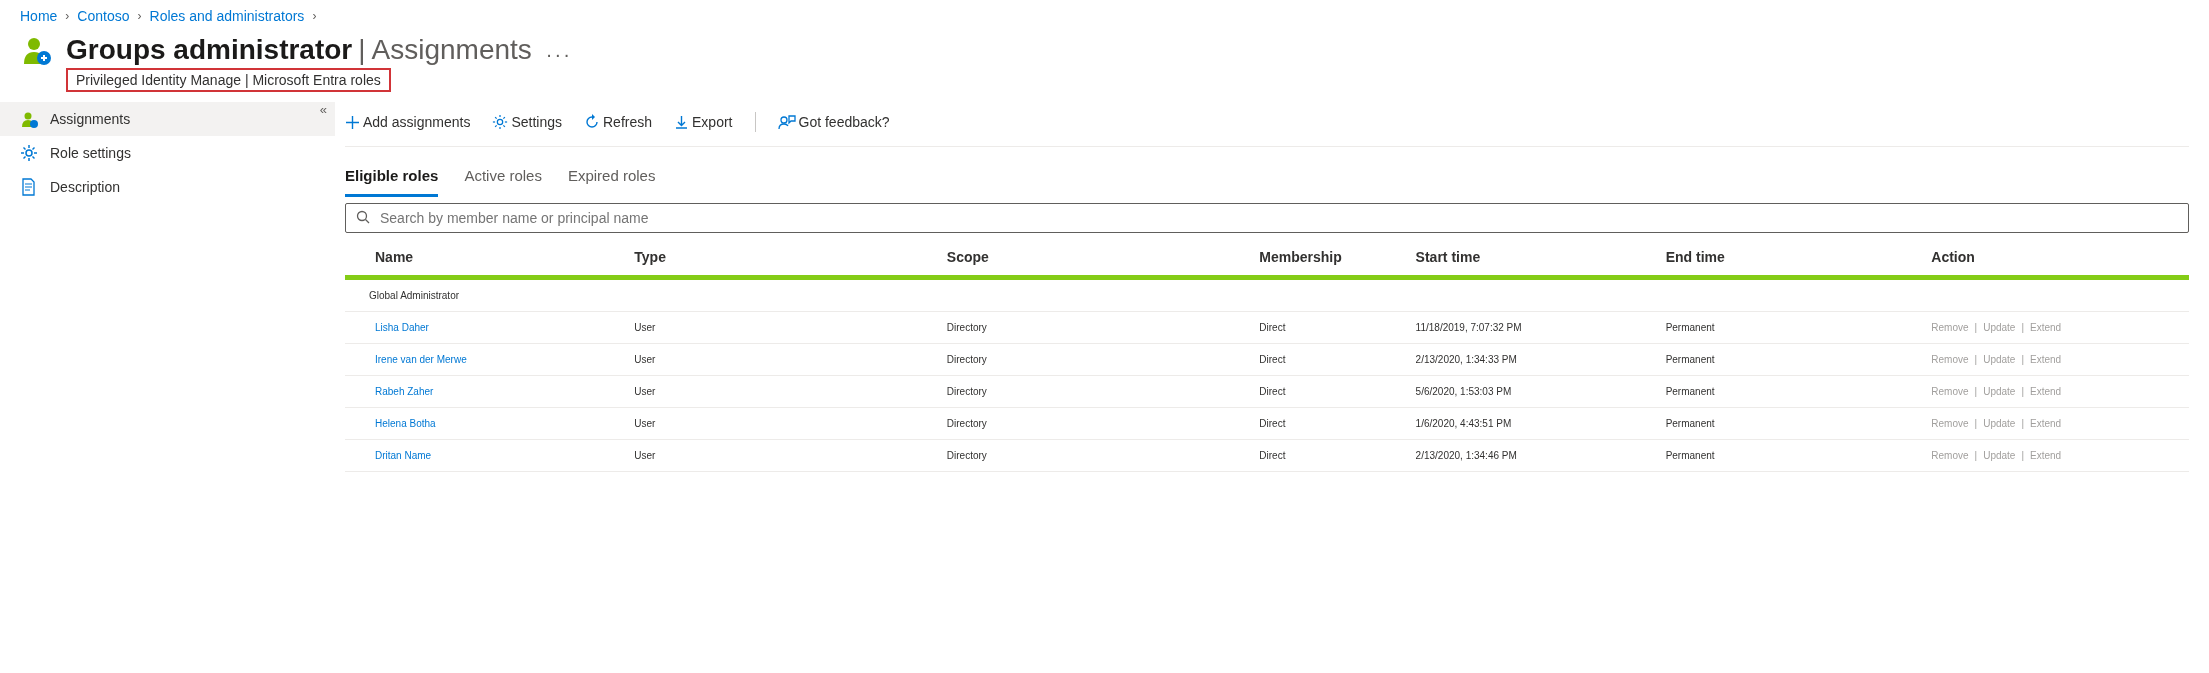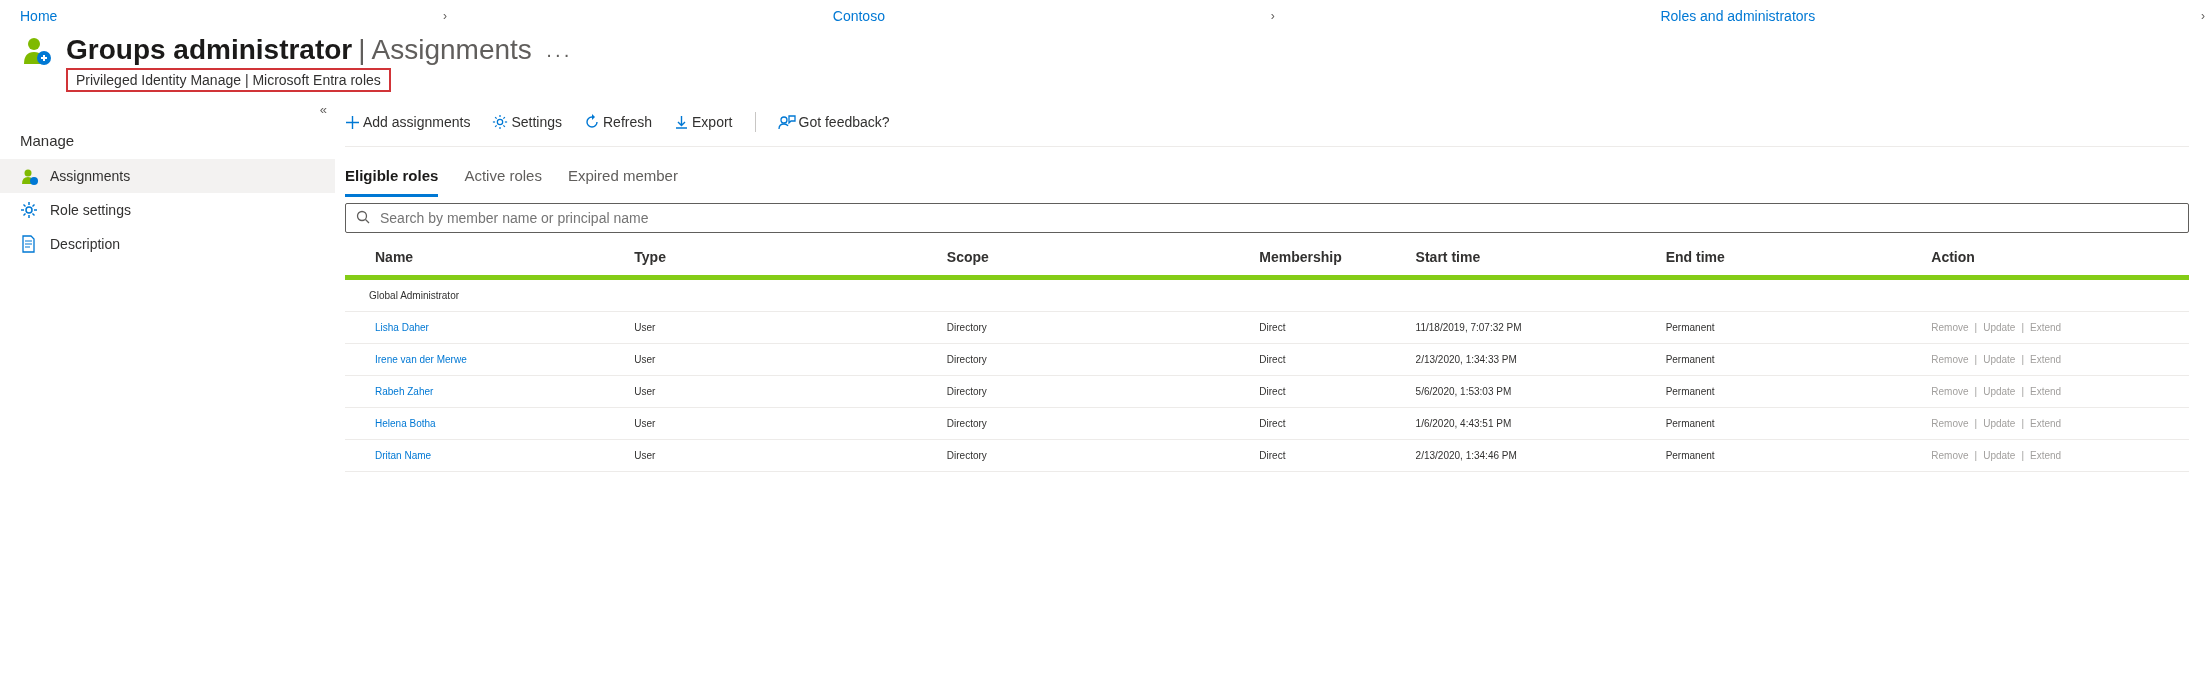--- a/index.html
+++ b/index.html
@@ -9,23 +9,22 @@
     font-size: 14px;
     color: #323130;
     background: #fff;
   }
   a { color: #0078d4; text-decoration: none; }
 
   .breadcrumb {
     display: flex;
     align-items: center;
     gap: 8px;
-    padding: 8px 4px 4px 20px;
-    font-size: 14px;
-    justify-content: space-between;
+    padding: 8px 20px 4px 20px;
+    font-size: 14px;
   }
   .breadcrumb .chev { color: #605e5c; font-size: 12px; }
 
   .title-row {
     display: flex;
     align-items: flex-end;
     gap: 14px;
     padding: 0 20px;
     margin-top: 6px;
   }
@@ -195,21 +194,20 @@
     <span class="bold">Groups administrator</span><span class="pipe">|</span><span>Assignments</span>
   </div>
   <span class="more-dots">···</span>
 </div>
 <div class="subtitle-box">Privileged Identity Manage | Microsoft Entra roles</div>
 
 <div class="layout">
 
   <div class="sidebar">
     <span class="collapse-chevrons">«</span>
-    <div class="section-label">Manage</div>
 
     <div class="nav-item selected">
       <span class="nav-icon">
         <svg viewBox="0 0 18 18" width="18" height="18">
             <circle cx="8" cy="6" r="3.5" fill="#7fba00"></circle>
             <path d="M2 17 Q2 10 8 10 Q14 10 14 17 Z" fill="#7fba00"></path>
             <circle cx="14" cy="14" r="4" fill="#0078d4"></circle>
           </svg>
       </span>
       <span>Assignments</span>
@@ -300,21 +298,21 @@
               <path d="M11 2 h6 v5 h-4 l-2 2 v-2 Z" fill="none" stroke="#0078d4" stroke-width="1.3"></path>
             </svg>
           </span>
         <span>Got feedback?</span>
       </div>
     </div>
 
     <div class="tabs">
       <div class="tab selected">Eligible roles</div>
       <div class="tab">Active roles</div>
-      <div class="tab">Expired member</div>
+      <div class="tab">Expired roles</div>
     </div>
 
     <div class="search-box">
       <span class="mag"><svg width="14" height="14" viewBox="0 0 14 14">
             <circle cx="6" cy="6" r="4.5" fill="none" stroke="#605e5c" stroke-width="1.3"></circle>
             <line x1="9.5" y1="9.5" x2="13" y2="13" stroke="#605e5c" stroke-width="1.3"></line>
           </svg></span>
       <input type="text" placeholder="Search by member name or principal name" style="">
     </div>
 

